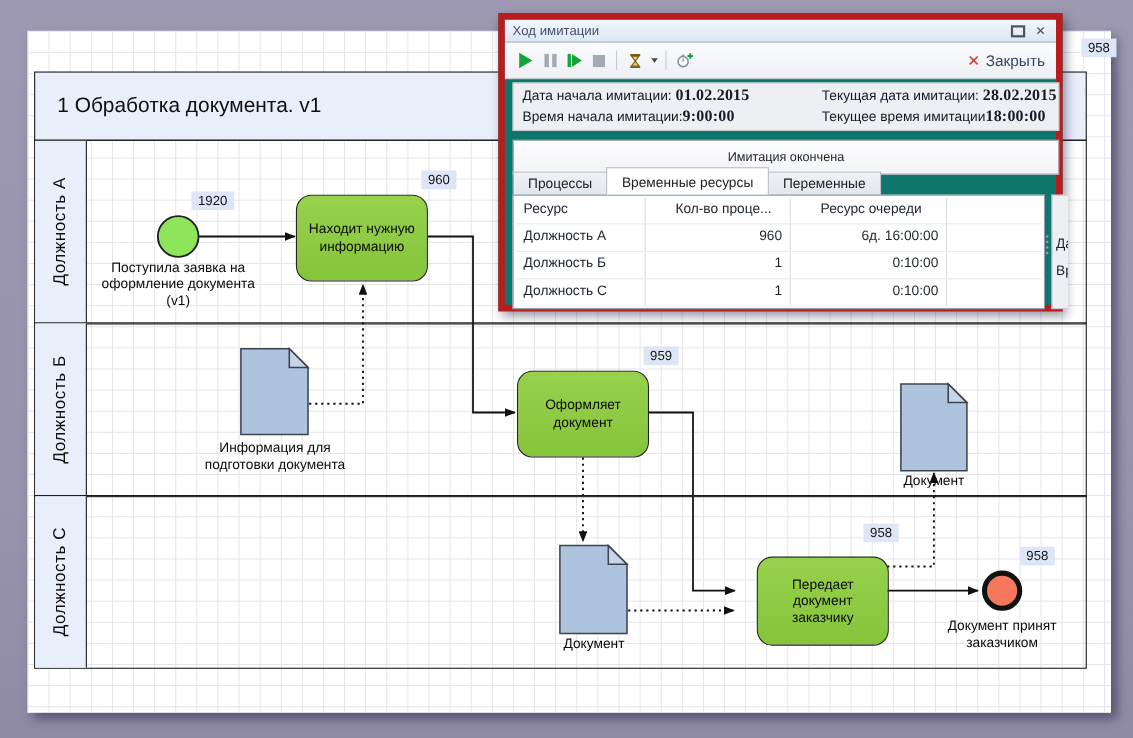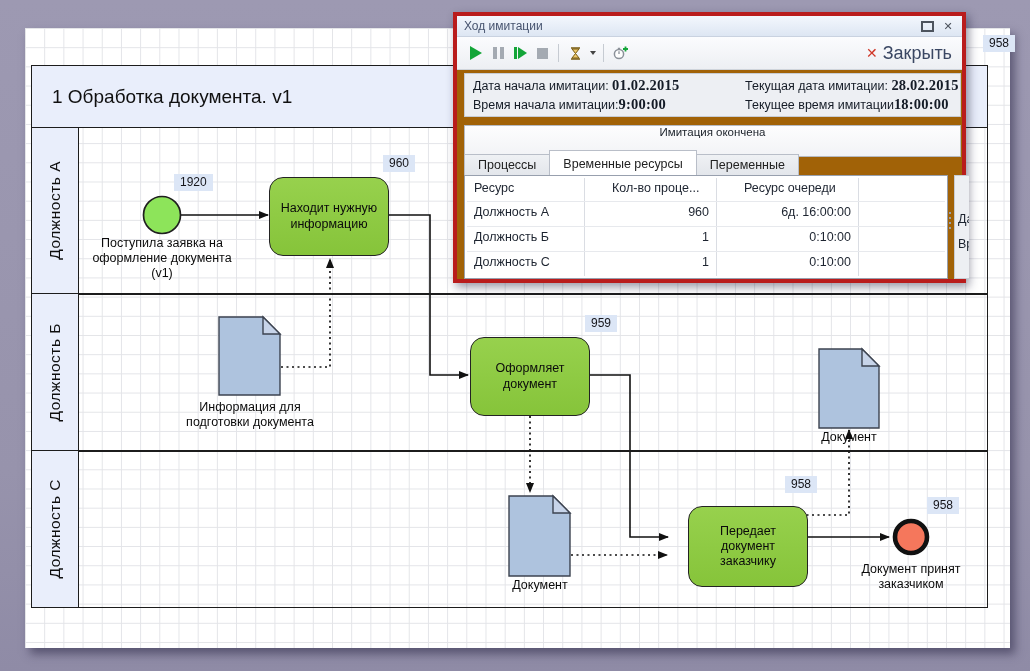--- a/index.html
+++ b/index.html
@@ -53,21 +53,21 @@
   .badge{
     position:absolute;background:#dce6f6;color:#15151a;font-size:12px;
     padding:1px 6px 2px 6px;white-space:nowrap;
   }
   .shape-label{
     position:absolute;text-align:center;font-size:12.5px;line-height:1.2;color:#0b0b0b;
   }
   
   .dialog{
     position:absolute;left:453px;top:12px;width:513px;height:271px;
-    background:#a16207;border:4px solid #b91c1c;box-sizing:border-box;
+    background:#0f766e;border:6px solid #b91c1c;box-sizing:border-box;
     box-shadow:3px 4px 9px rgba(25,25,55,.45);font-size:12px;color:#1d2430;
   }
   .dlg-titlebar{
     height:20px;background:linear-gradient(180deg,#f3f7fd 0%,#dde6f3 100%);
     border-bottom:1px solid #c9d2e0;display:flex;align-items:center;
     padding:0 7px;color:#46536e;font-size:12px;
   }
   .dlg-title{flex:1;}
   .win-btn{width:14px;height:13px;display:flex;align-items:center;justify-content:center;
     color:#4d545e;font-size:11px;margin-left:7px;cursor:default;}
@@ -81,33 +81,33 @@
   .pause-bars{display:flex;gap:3px;}
   .pause-bars i{width:4px;height:12px;background:#a4aab2;display:block;}
   .step{display:flex;align-items:center;gap:1px;}
   .step i{width:3px;height:12px;background:#13a538;display:block;}
   .step b{width:0;height:0;border-left:9px solid #13a538;border-top:6px solid transparent;border-bottom:6px solid transparent;display:block;}
   .stop-sq{width:11px;height:11px;background:#a4aab2;}
   .tb-sep{width:1px;height:18px;background:#c6cbd2;margin:0 5px;}
   .caret{width:0;height:0;border-top:4px solid #444;border-left:3.5px solid transparent;border-right:3.5px solid transparent;margin-left:2px;}
   .dlg-close-btn{margin-left:auto;display:flex;align-items:center;gap:5px;cursor:default;}
   .red-x{color:#d03728;font-weight:bold;font-size:14px;line-height:1;}
-  .close-txt{color:#3a4763;font-size:18px;}
+  .close-txt{color:#3a4763;font-size:14px;}
   .info-panel{
     position:absolute;left:7px;top:57px;width:497px;height:44px;box-sizing:border-box;
     background:#edeff3;border:1px solid #c7ccd4;
     display:grid;grid-template-columns:272px 1fr;grid-template-rows:1fr 1fr;
     align-items:center;padding:2px 16px 2px 8px;
   }
   .info-cell{white-space:nowrap;font-size:12.5px;color:#141b26;}
   .info-cell b{font-family:"Liberation Serif","DejaVu Serif",serif;font-size:14.5px;letter-spacing:.2px;}
   .status-bar{
     position:absolute;left:7px;top:109px;width:497px;height:32px;box-sizing:border-box;
     border:1px solid #b6bac2;background:linear-gradient(180deg,#fdfdfe,#f2f3f6);
-    display:flex;align-items:flex-start;justify-content:center;font-size:11.5px;color:#20262e;
+    display:flex;align-items:center;justify-content:center;font-size:11.5px;color:#20262e;
   }
   .tabs{position:absolute;left:7px;top:134px;height:25px;display:flex;align-items:flex-end;}
   .tab{
     box-sizing:border-box;border:1px solid #b9bec8;border-bottom:none;
     background:linear-gradient(180deg,#eff1f4,#e3e6eb);
     padding:3px 13px 4px 13px;font-size:12.5px;color:#222;height:21px;white-space:nowrap;
   }
   .tab.active{
     background:#ffffff;height:25px;padding-top:6px;position:relative;z-index:3;
     margin:0 -1px;

